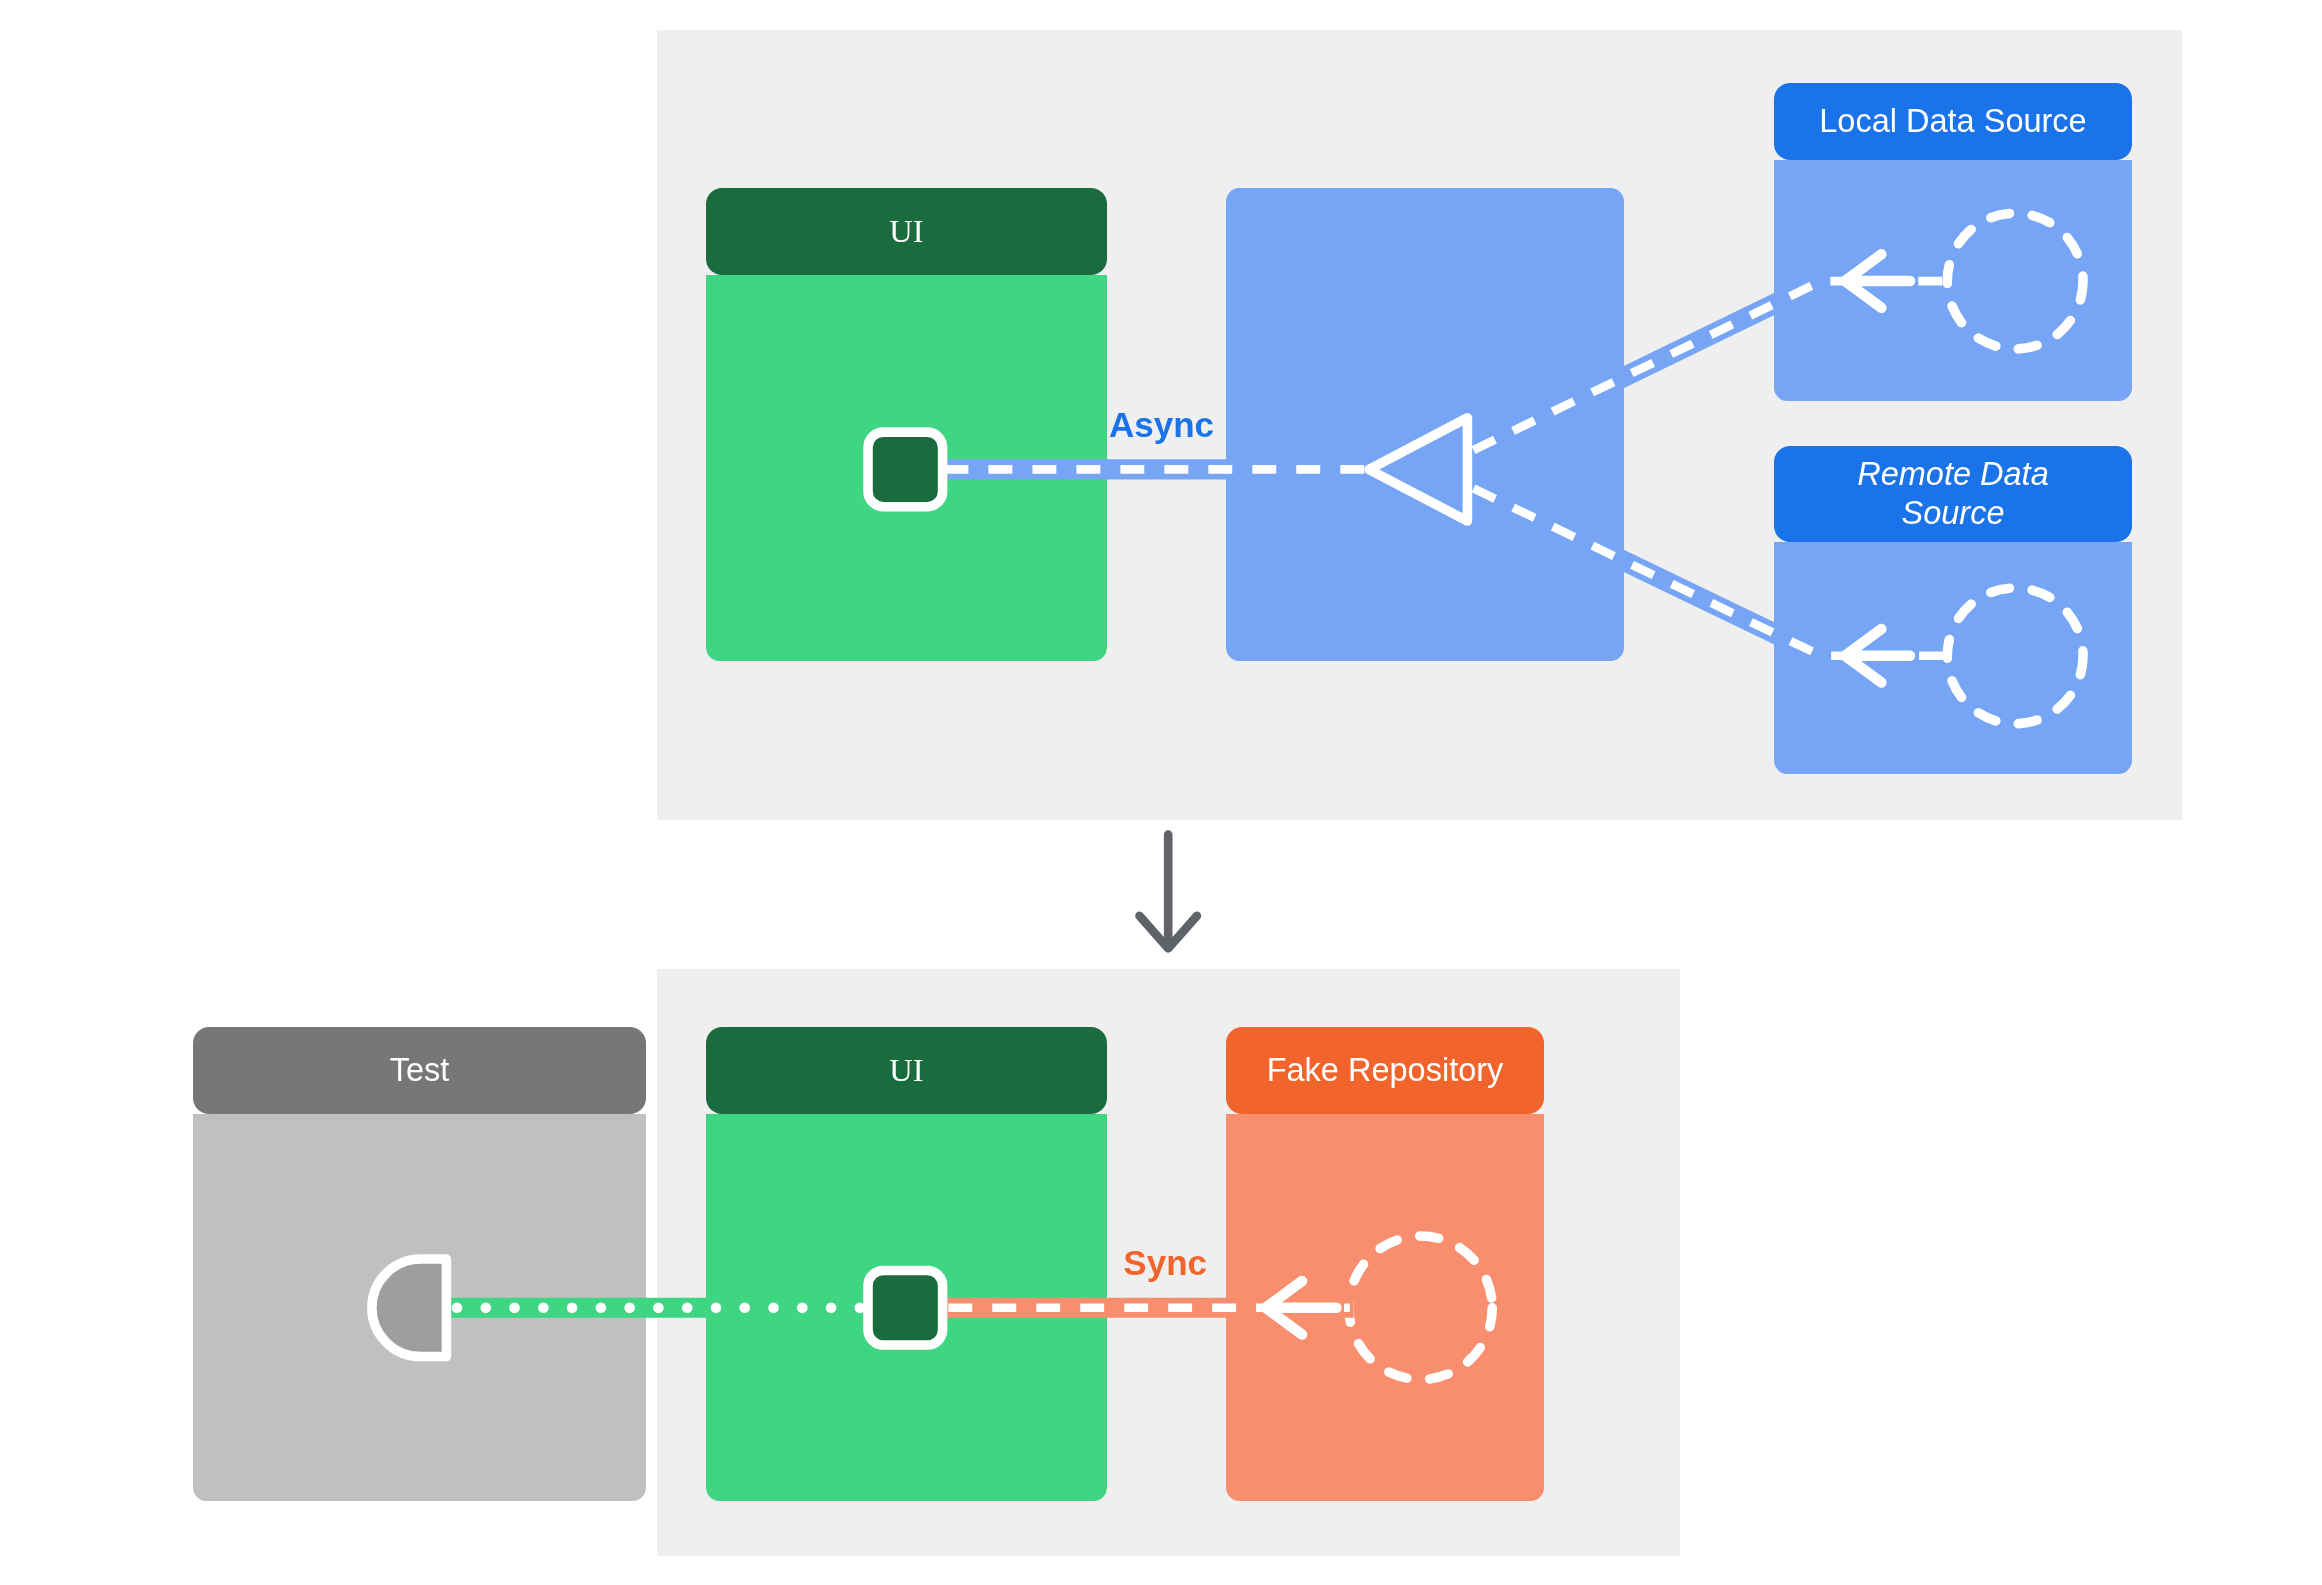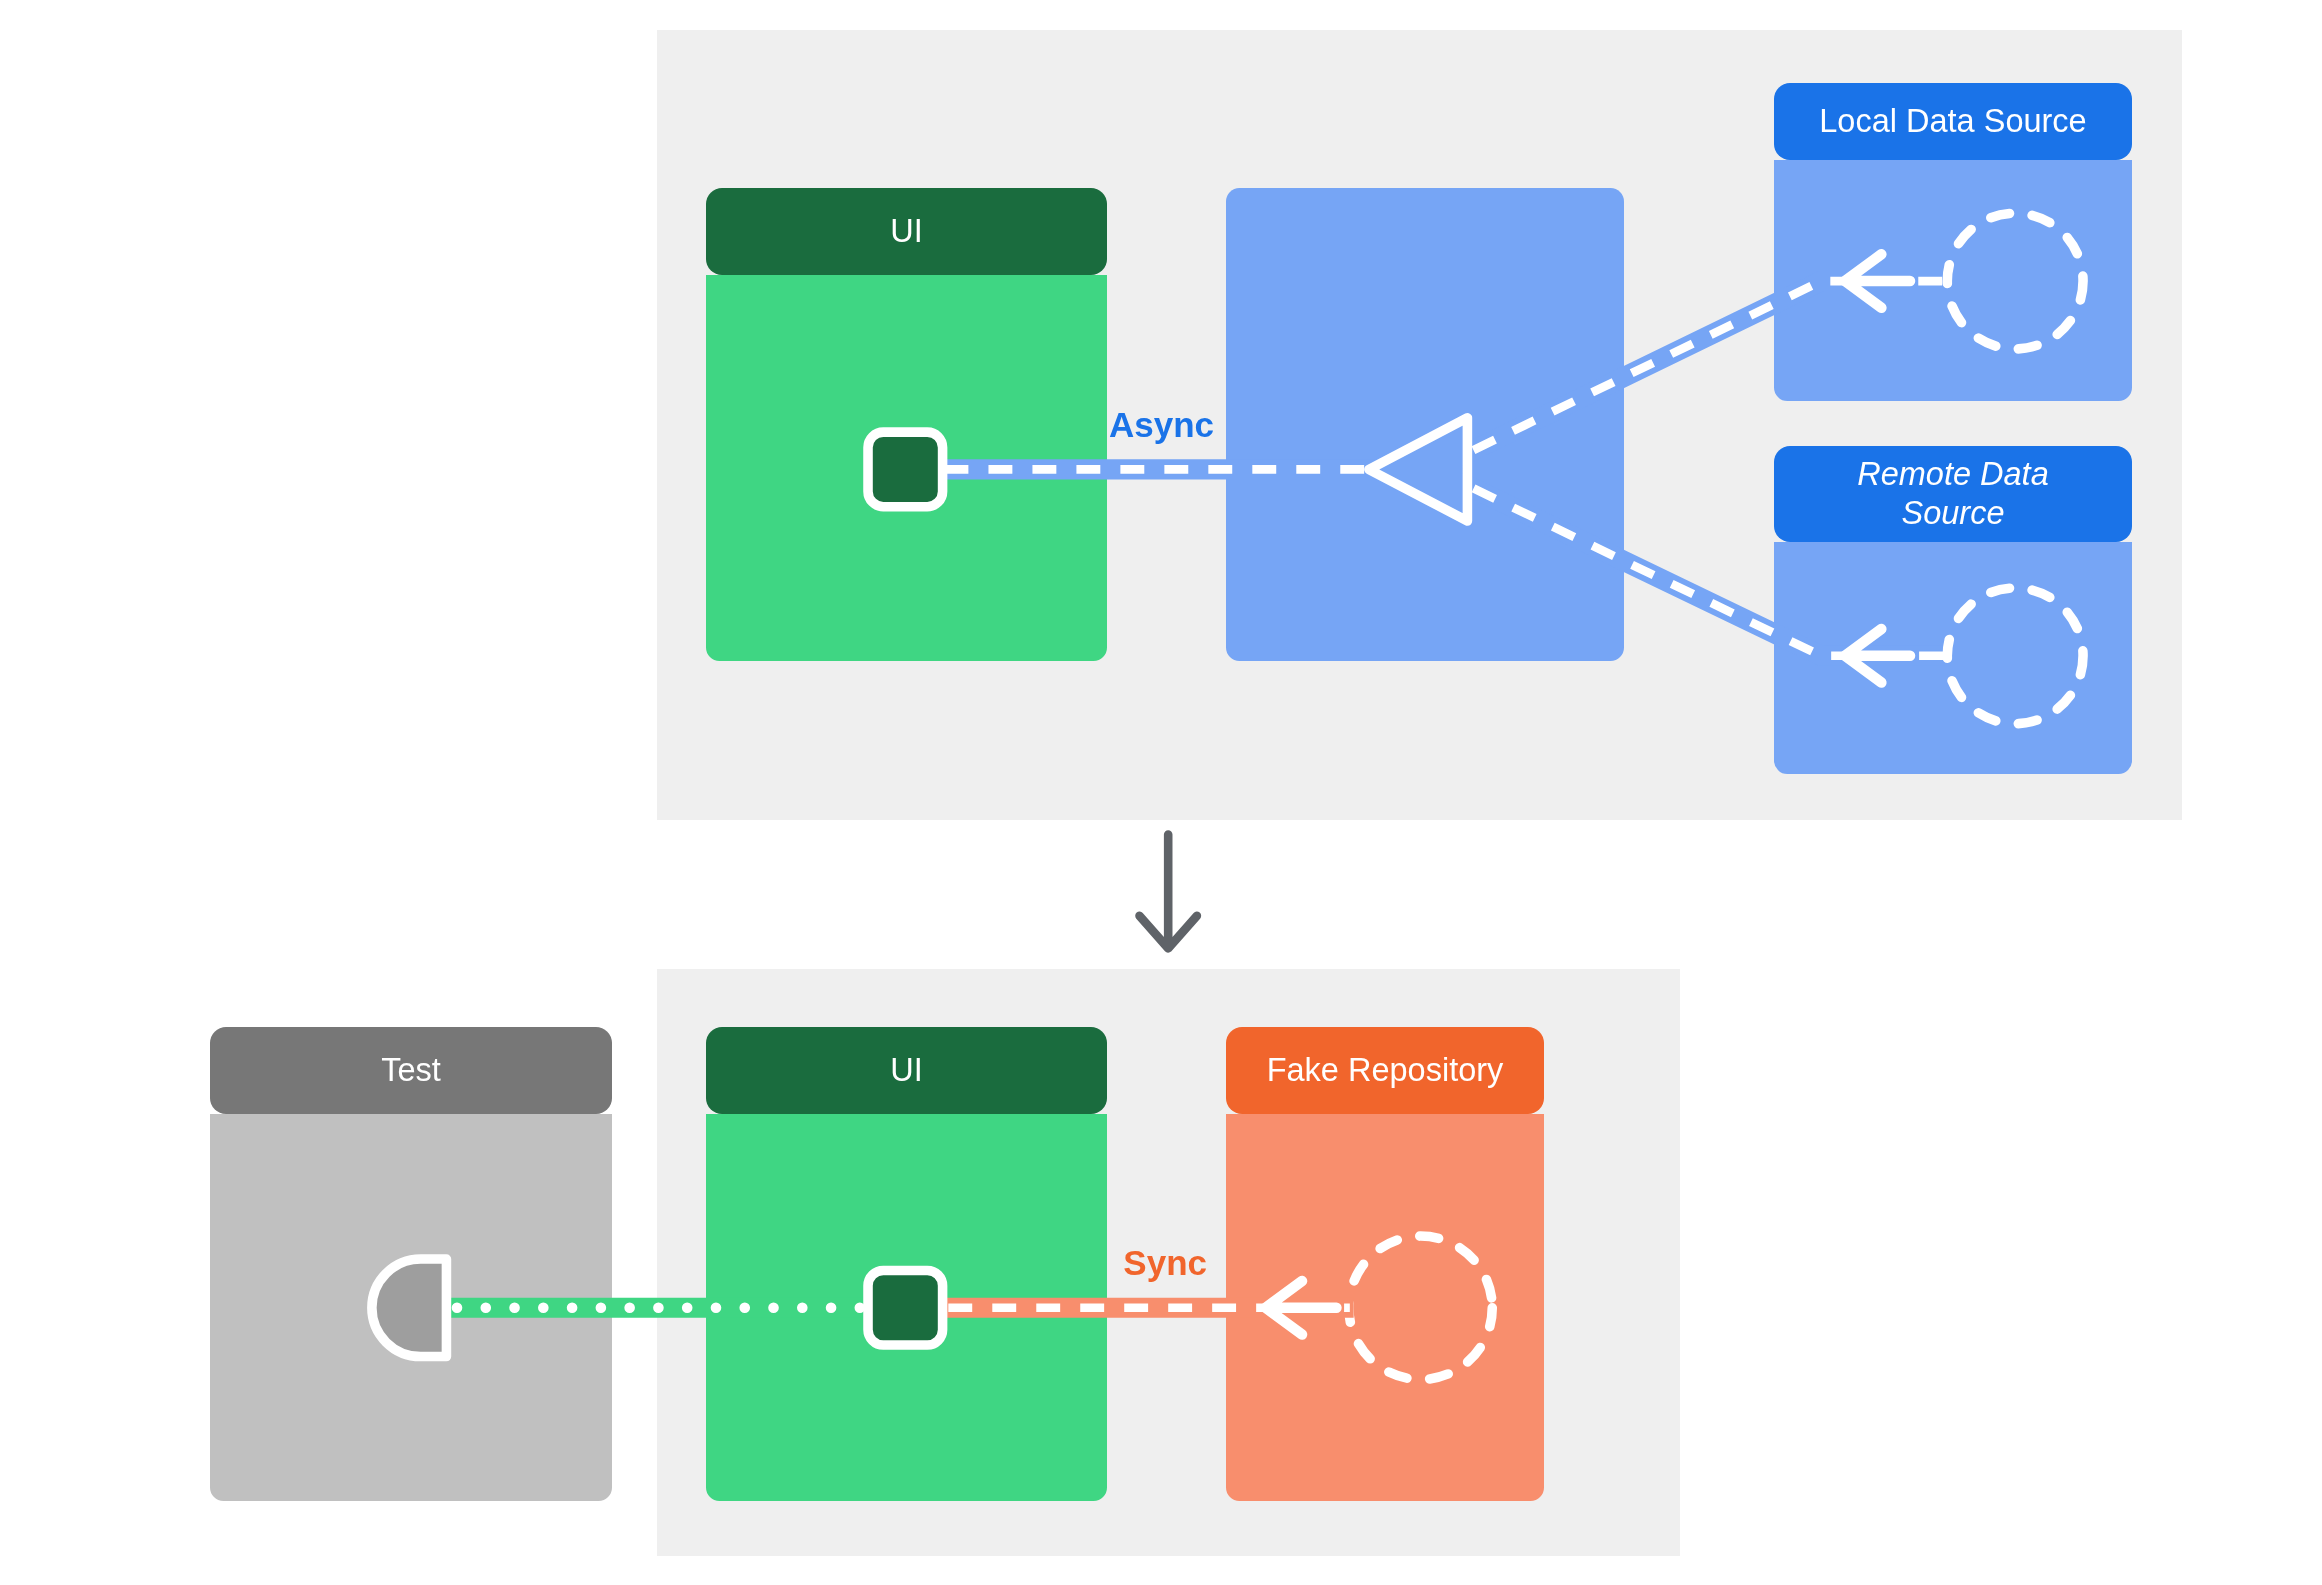--- a/index.html
+++ b/index.html
@@ -13,21 +13,21 @@
     position:absolute; display:flex; flex-direction:column;
     border-radius:13.4px; overflow:hidden;
   }
   .box-header {
     display:flex; align-items:center; justify-content:center;
     color:#fff; font-size:32.5px; text-align:center; flex:0 0 auto;
     line-height:1.2;
     border-radius:16px;
   }
   .box-body { flex:1 1 auto; }
-  .green  .box-header { background:var(--green-header,#1a6c3e); }
+  .green  .box-header { background:var(--green-header,#1a6c3e);font-family:Liberation Serif, serif; }
   .green  .box-body   { background:var(--green-body,#3fd683); }
   .blue   .box-header { background:var(--blue-header,#1a73e8); }
   .blue   .box-body   { background:var(--blue-body,#76a5f5); }
   .orange .box-header { background:var(--orange-header,#f1652c); }
   .orange .box-body   { background:var(--orange-body,#f88e6d); }
   .gray   .box-header { background:var(--gray-header,#777777); }
   .gray   .box-body   { background:var(--gray-body,#c0c0c0); }
   .wrap-title { display:inline-block; max-width:239px; }
   svg.overlay { position:absolute; left:0; top:0; }
   .line-blue   { stroke:var(--blue-body,#76a5f5);   stroke-width:21; fill:none; }
@@ -71,21 +71,21 @@
     <div class="box-body"></div>
   </div>
 
   <div class="box blue" style="left:1774px; top:446px; width:358px; height:328px;font-style:italic;">
     <div class="box-header" style="height:96px;">
       <span class="wrap-title">Remote Data Source</span>
     </div>
     <div class="box-body"></div>
   </div>
 
-  <div class="box gray" style="left:210px; top:1027px; width:402px; height:474px;">
+  <div class="box gray" style="left:193px; top:1027px; width:453px; height:474px;">
     <div class="box-header" style="height:87px;">
       <span>Test</span>
     </div>
     <div class="box-body"></div>
   </div>
 
   <div class="box green" style="left:706px; top:1027px; width:401px; height:474px;">
     <div class="box-header" style="height:87px;">
       <span>UI</span>
     </div>

